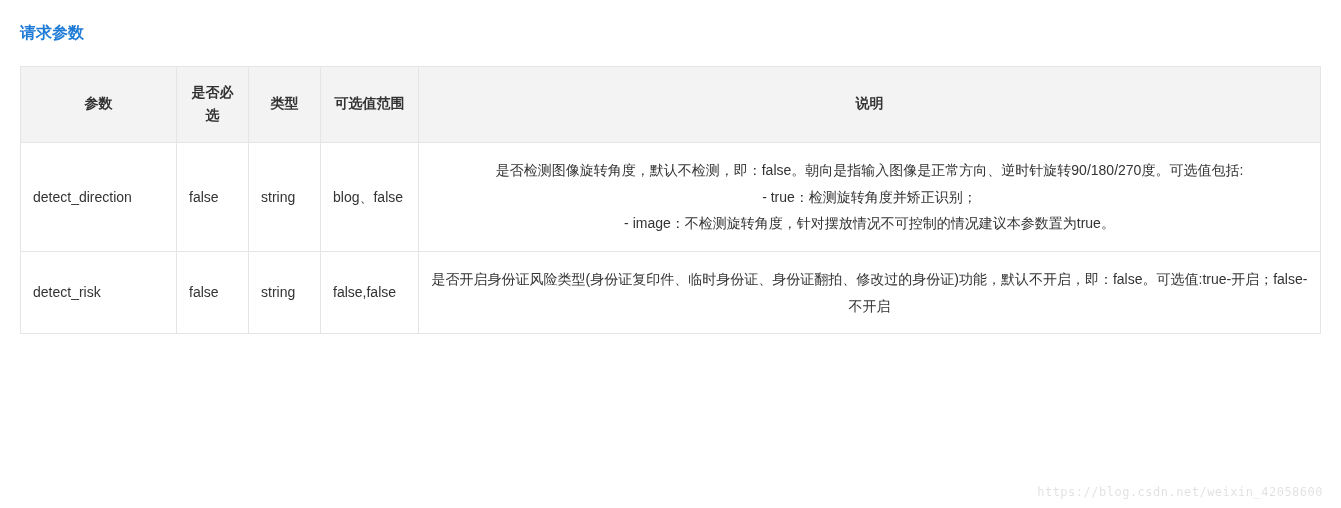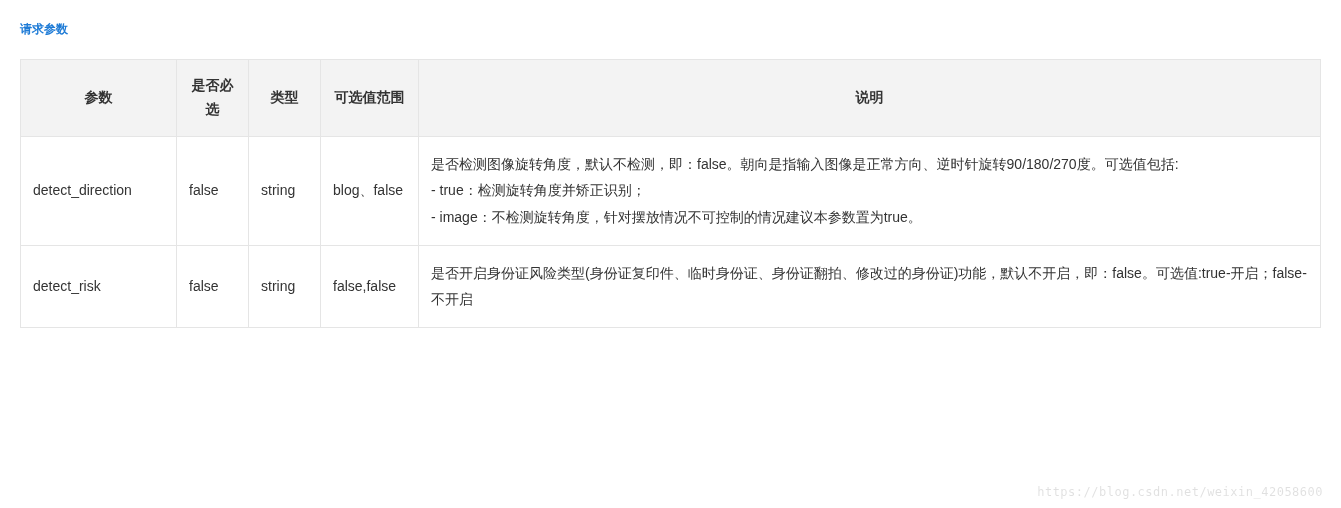--- a/index.html
+++ b/index.html
@@ -7,21 +7,21 @@
       font-family: -apple-system, BlinkMacSystemFont, "Segoe UI", "PingFang SC", "Hiragino Sans GB", "Microsoft YaHei", sans-serif;
       background: #ffffff;
       color: #333333;
       font-size: 14px;
       line-height: 1.6;
       padding: 20px;
       width: 1341px;
     }
     .section-title {
       color: #1e7bd6;
-      font-size: 12px;
+      font-size: 16px;
       font-weight: 600;
       margin-bottom: 20px;
     }
     table {
       width: 100%;
       border-collapse: collapse;
       table-layout: fixed;
     }
     th, td {
       border: 1px solid #e5e5e5;
@@ -49,21 +49,21 @@
     .watermark {
       position: fixed;
       right: 18px;
       bottom: 6px;
       color: rgba(0,0,0,0.12);
       font-size: 12px;
       font-family: Consolas, monospace;
       letter-spacing: 0.5px;
       pointer-events: none;
     }
-    .desc-lines div { white-space: normal; }
+    .desc-lines div { white-space: normal; text-align: center; }
   </style>
 </head>
 <body>
 
 <div class="section-title">请求参数</div>
 
 <table>
   <colgroup>
     <col class="c1">
       <col class="c2">

